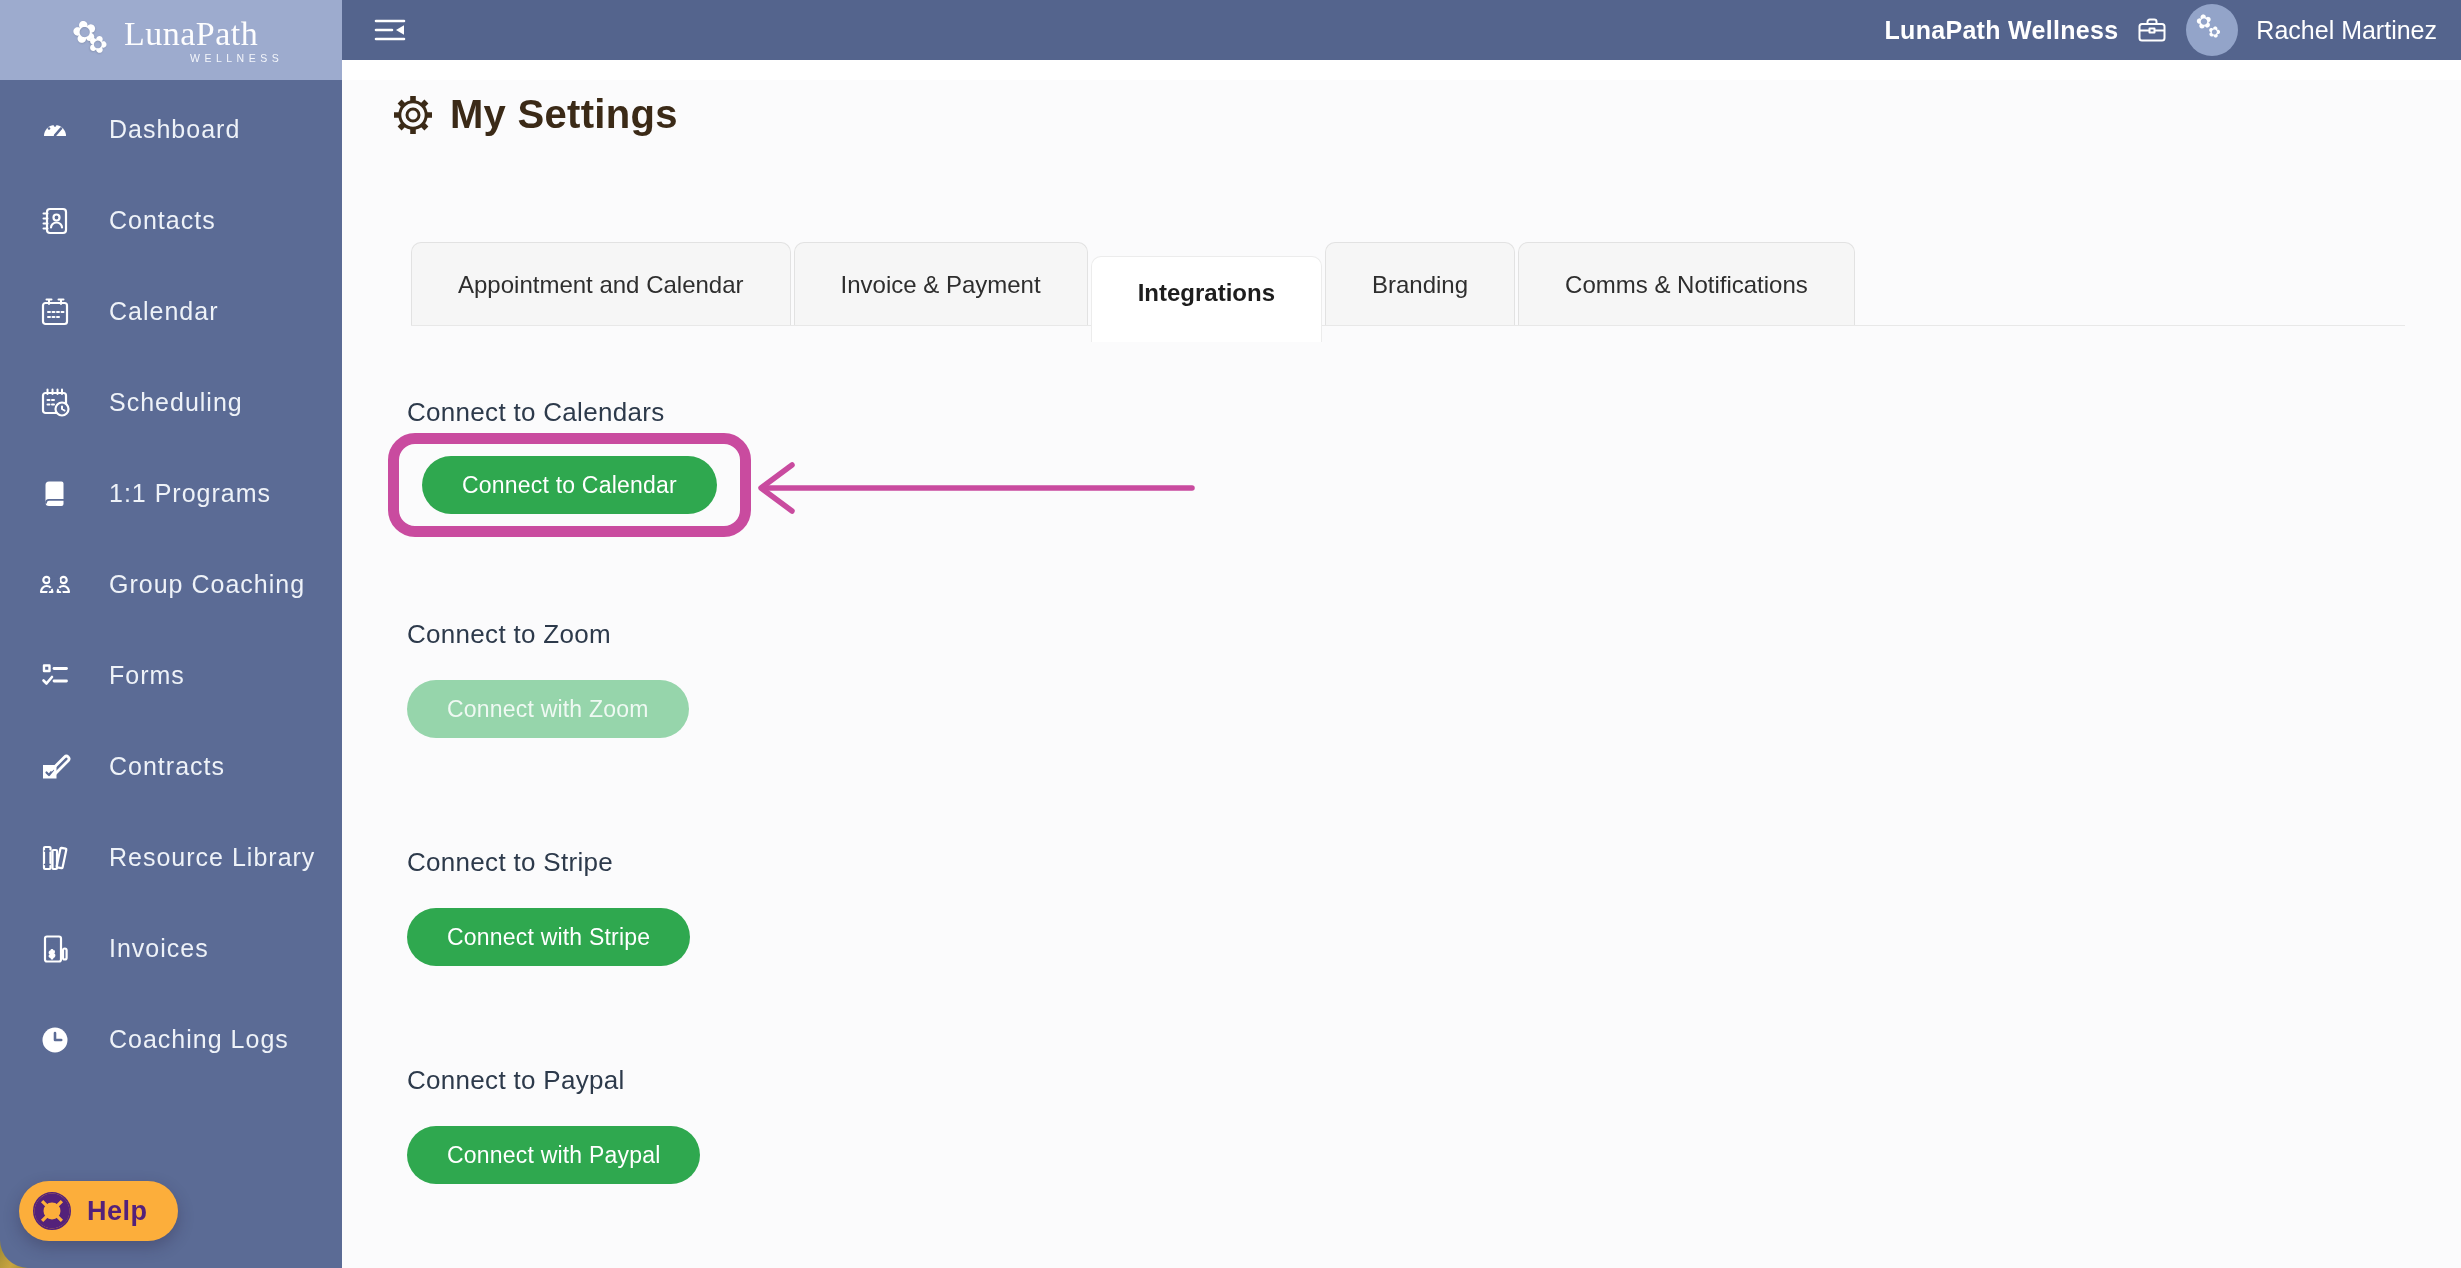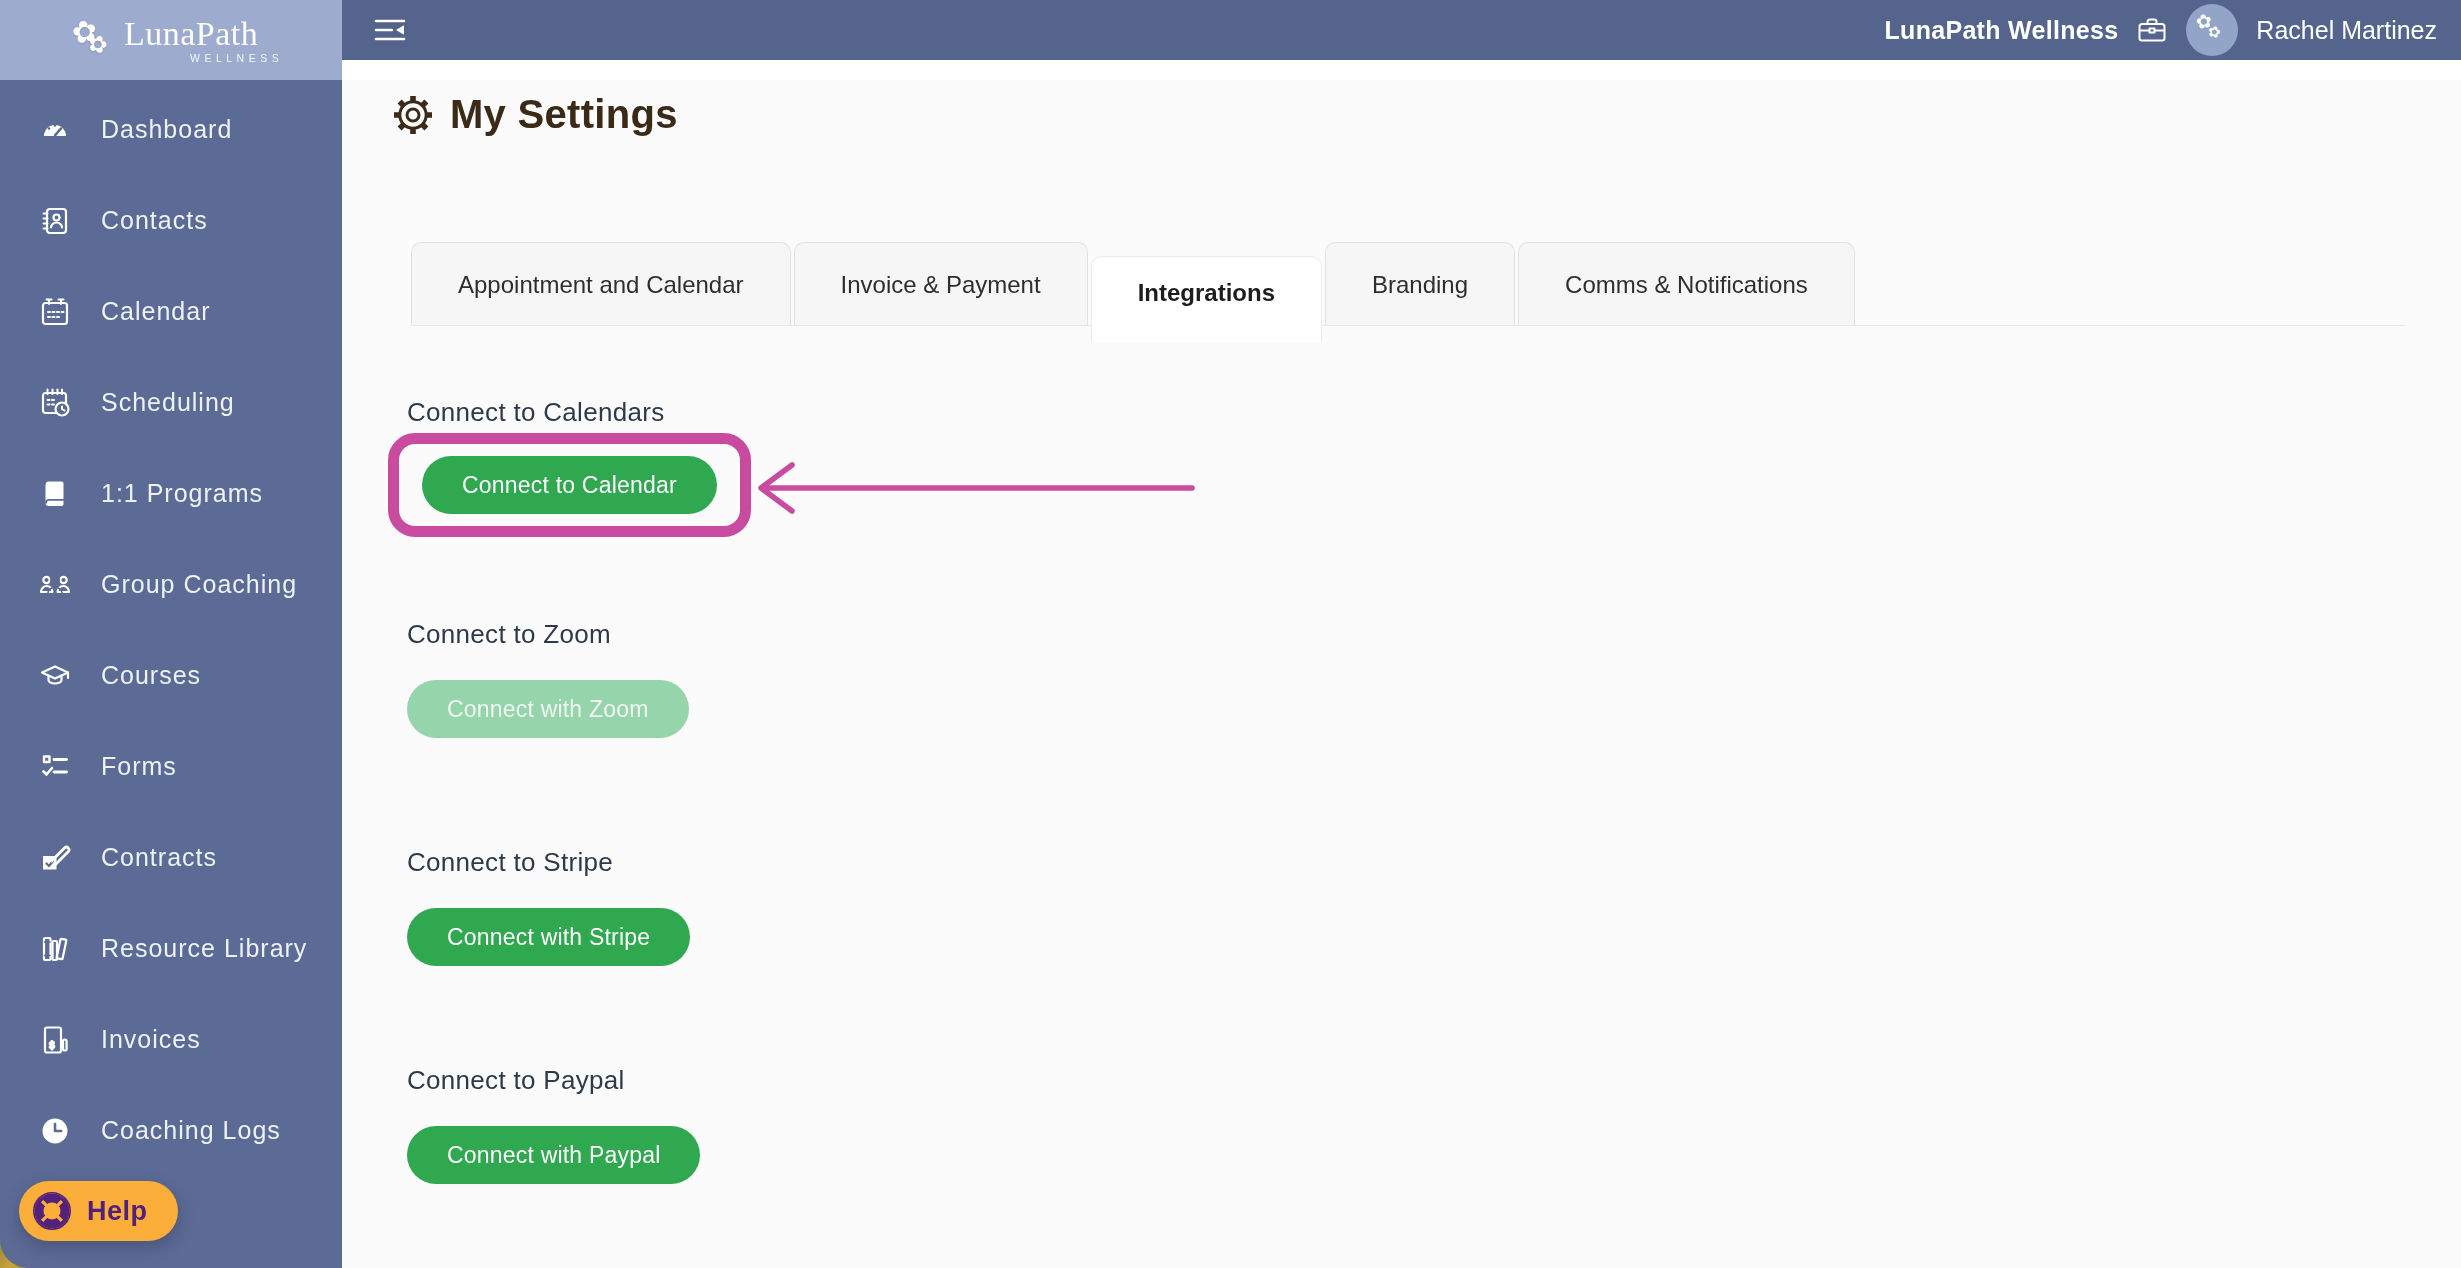--- a/index.html
+++ b/index.html
@@ -20,21 +20,21 @@
   .sidebar{position:absolute;left:0;top:0;width:342px;height:1268px;background:var(--sidebar);
     z-index:2;border-bottom-left-radius:28px;}
   .logo{height:80px;background:var(--logoband);position:relative;}
   .logo .flowers{position:absolute;left:72px;top:14px;color:#fff;text-shadow:0 1px 2px rgba(0,0,0,.15);}
   .logo .flowers .f1{font-size:30px;display:inline-block;transform:rotate(-12deg);}
   .logo .flowers .f2{font-size:23px;display:inline-block;transform:rotate(18deg);margin-left:-9px;vertical-align:-10px;}
   .logo-name{position:absolute;left:124px;top:15px;font-family:"Liberation Serif","DejaVu Serif",serif;
     font-size:34px;color:#fdfdfe;letter-spacing:.5px;}
   .logo-sub{position:absolute;left:190px;top:52px;font-size:10.5px;letter-spacing:4.5px;color:#f4f6fb;}
   .nav{padding-top:4px;}
-  .nav-item{height:91px;display:flex;align-items:center;gap:29px;padding-left:38px;cursor:pointer;}
+  .nav-item{height:91px;display:flex;align-items:center;gap:37px;padding-left:38px;cursor:pointer;}
   .nav-icon{width:34px;height:34px;flex:0 0 34px;display:flex;align-items:center;justify-content:center;}
   .nav-icon svg{width:34px;height:34px;stroke:#fff;fill:none;stroke-width:2.2;stroke-linecap:round;stroke-linejoin:round;}
   .nav-label{font-size:25px;color:var(--navtext);letter-spacing:1px;}
 
   
   .header{position:absolute;left:342px;top:0;right:0;height:60px;background:var(--header);
     display:flex;align-items:center;z-index:1;}
   .burger{margin-left:30px;width:36px;height:28px;cursor:pointer;}
   .header-right{margin-left:auto;display:flex;align-items:center;gap:18px;padding-right:24px;}
   .workspace{color:#fff;font-size:25px;font-weight:bold;letter-spacing:.3px;}
@@ -163,30 +163,20 @@
             <path d="M3 24a5.7 6 0 0 1 11.4 0z"></path>
             <circle cx="25.5" cy="12" r="3.2"></circle>
             <path d="M19.6 24a5.7 6 0 0 1 11.4 0z"></path>
             <circle cx="17" cy="12.5" r="4.3" style="stroke:var(--sidebar);stroke-width:1.6"></circle>
             <path d="M9.6 26.5a7.4 7.2 0 0 1 14.8 0z" style="stroke:var(--sidebar);stroke-width:1.6"></path>
           </svg>
       </span>
       <span class="nav-label">Group Coaching</span>
     </div>
 
-    <div class="nav-item">
-      <span class="nav-icon">
-        <svg viewBox="0 0 34 34">
-            <path d="M4 13.5 17 7.5l13 6-13 6z"></path>
-            <path d="M10.5 17v4.2c0 1.8 2.9 3.3 6.5 3.3s6.5-1.5 6.5-3.3V17"></path>
-            <path d="M30 13.5v5.5"></path>
-          </svg>
-      </span>
-      <span class="nav-label">Courses</span>
-    </div>
 
     <div class="nav-item">
       <span class="nav-icon">
         <svg viewBox="0 0 34 34">
             <rect x="6" y="6.5" width="5.5" height="5.5" stroke-width="2.4"></rect>
             <path d="M16 9.5h12.5" stroke-width="2.8"></path>
             <path d="M5.5 21.5l3 3 5.5-6.5" stroke-width="2.6"></path>
             <path d="M16 22h12.5" stroke-width="2.8"></path>
           </svg>
       </span>

